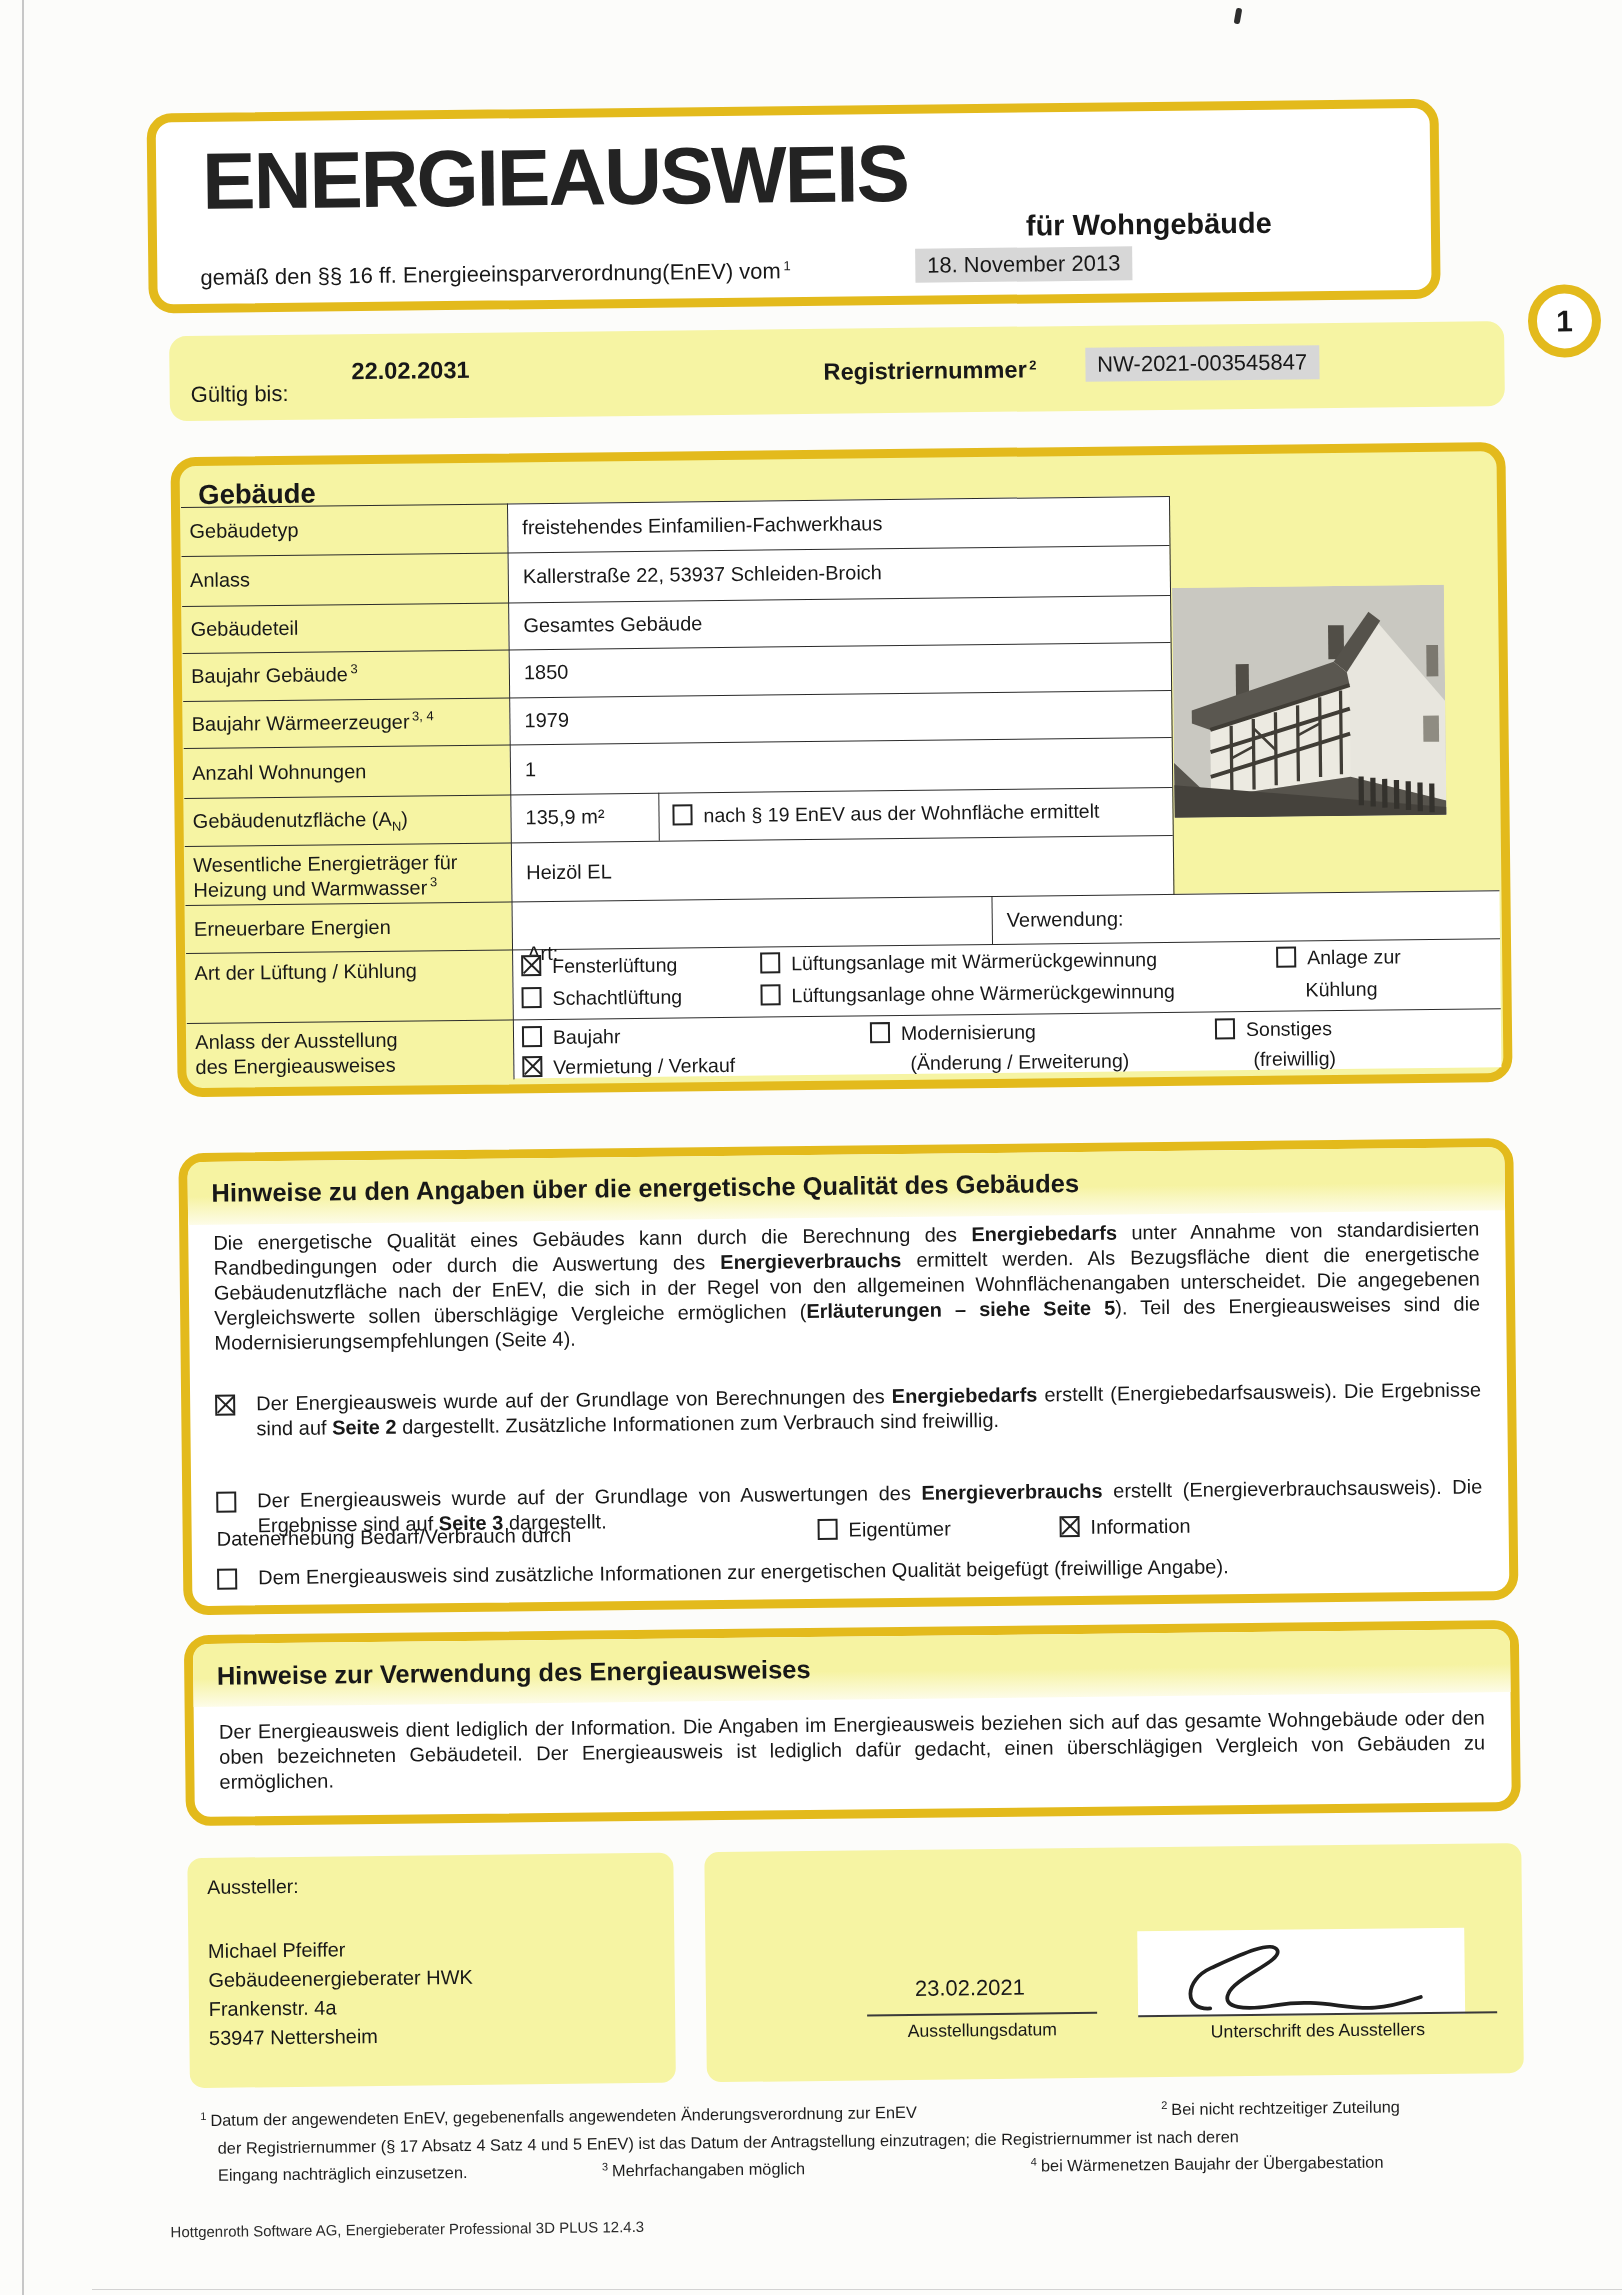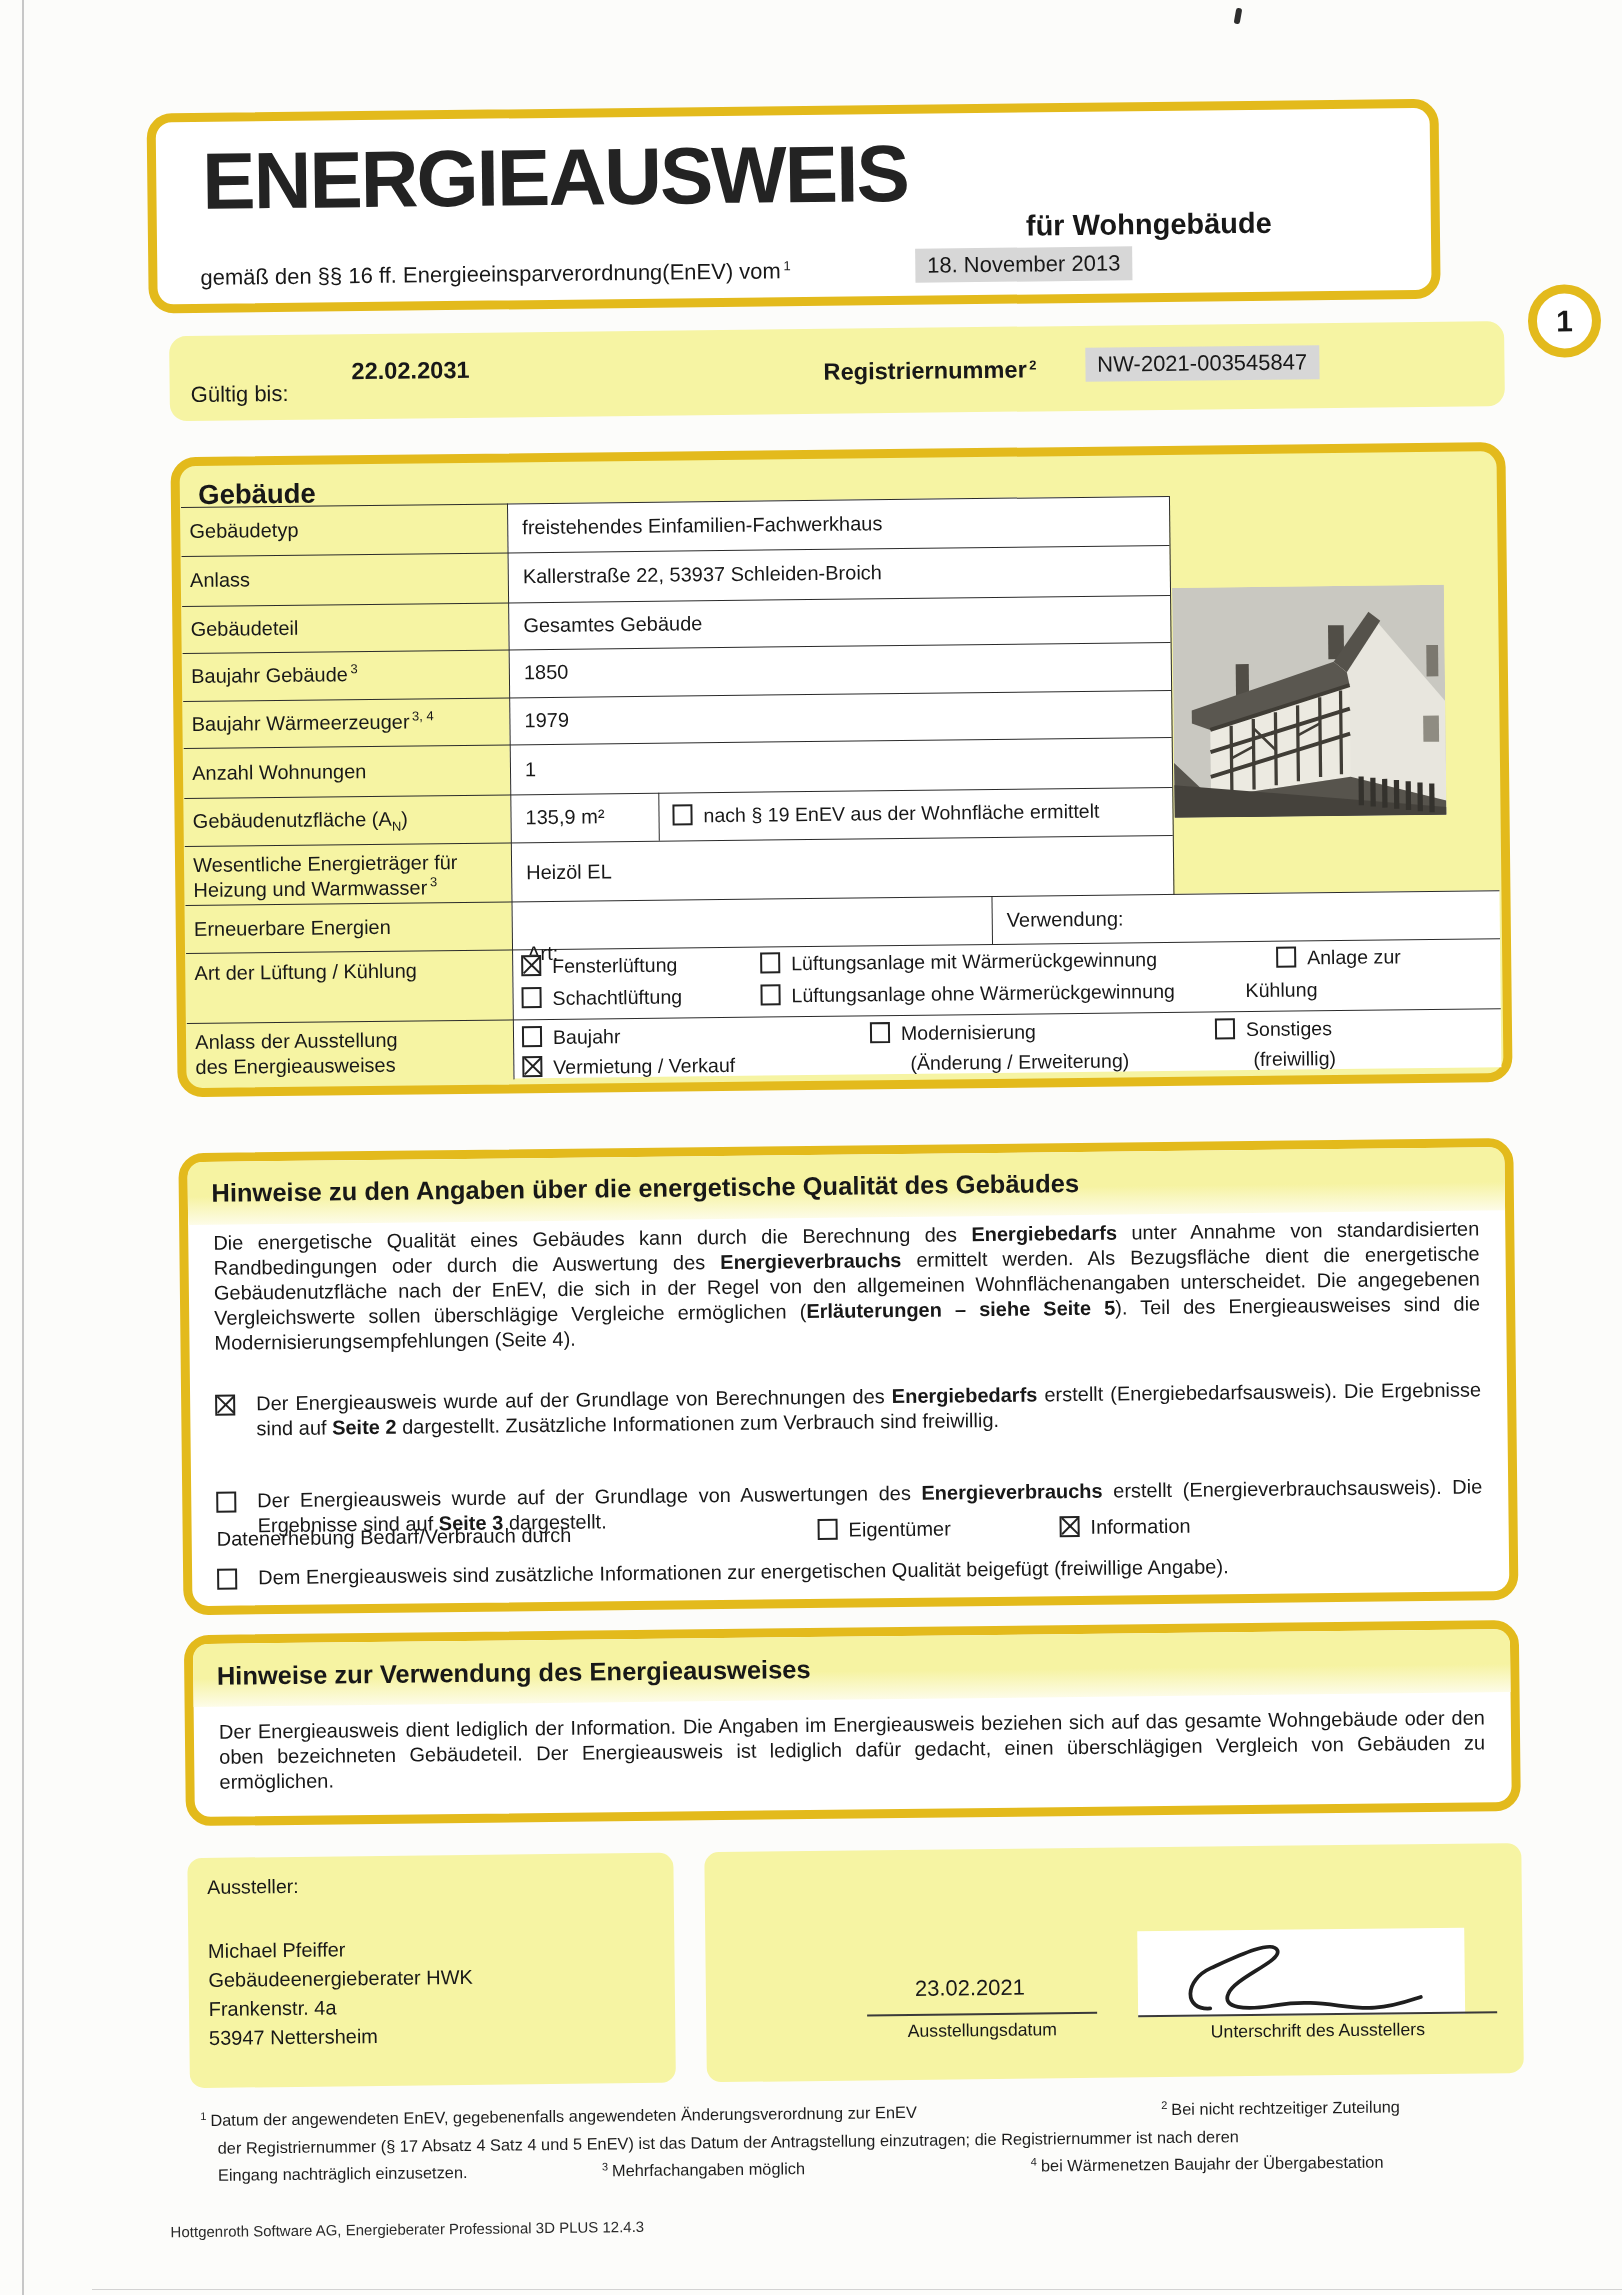--- a/index.html
+++ b/index.html
@@ -140,21 +140,21 @@
     </div>
     <div class="val" style="left:1091px;top:493px;font-size:19.6px;">
       <span class="cb"></span><span>Anlage zur</span>
     </div>
     <div class="val" style="left:336px;top:525px;font-size:19.6px;">
       <span class="cb"></span><span>Schachtlüftung</span>
     </div>
     <div class="val" style="left:575px;top:525px;font-size:19.6px;">
       <span class="cb"></span><span>Lüftungsanlage ohne Wärmerückgewinnung</span>
     </div>
-    <div class="val" style="left:1060px;top:525px;font-size:19.6px;">Kühlung</div>
+    <div class="val" style="left:1120px;top:525px;font-size:19.6px;">Kühlung</div>
 
     <div class="lab" style="left:9.2px;top:564px;line-height:25px;white-space:normal;width:314px;">
       <span>Anlass der Ausstellung</span><br>
       <span>des Energieausweises</span>
     </div>
     <div class="val" style="left:336px;top:564px;font-size:19.6px;">
       <span class="cb"></span><span>Baujahr</span>
     </div>
     <div class="val" style="left:684px;top:564px;font-size:19.6px;">
       <span class="cb"></span><span>Modernisierung</span>

